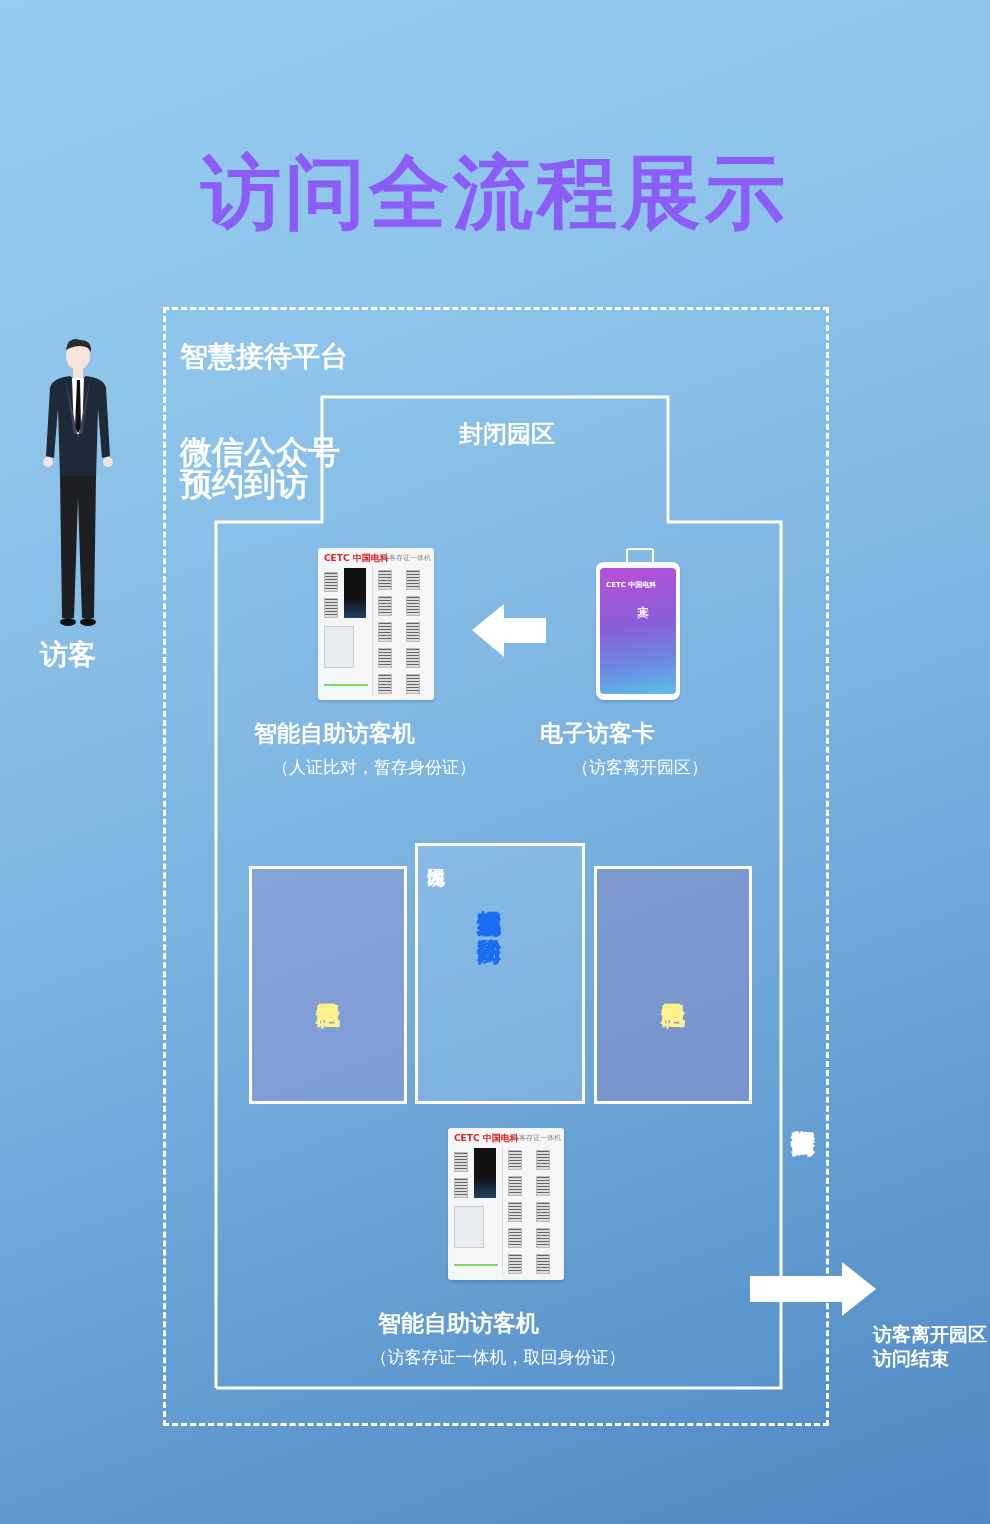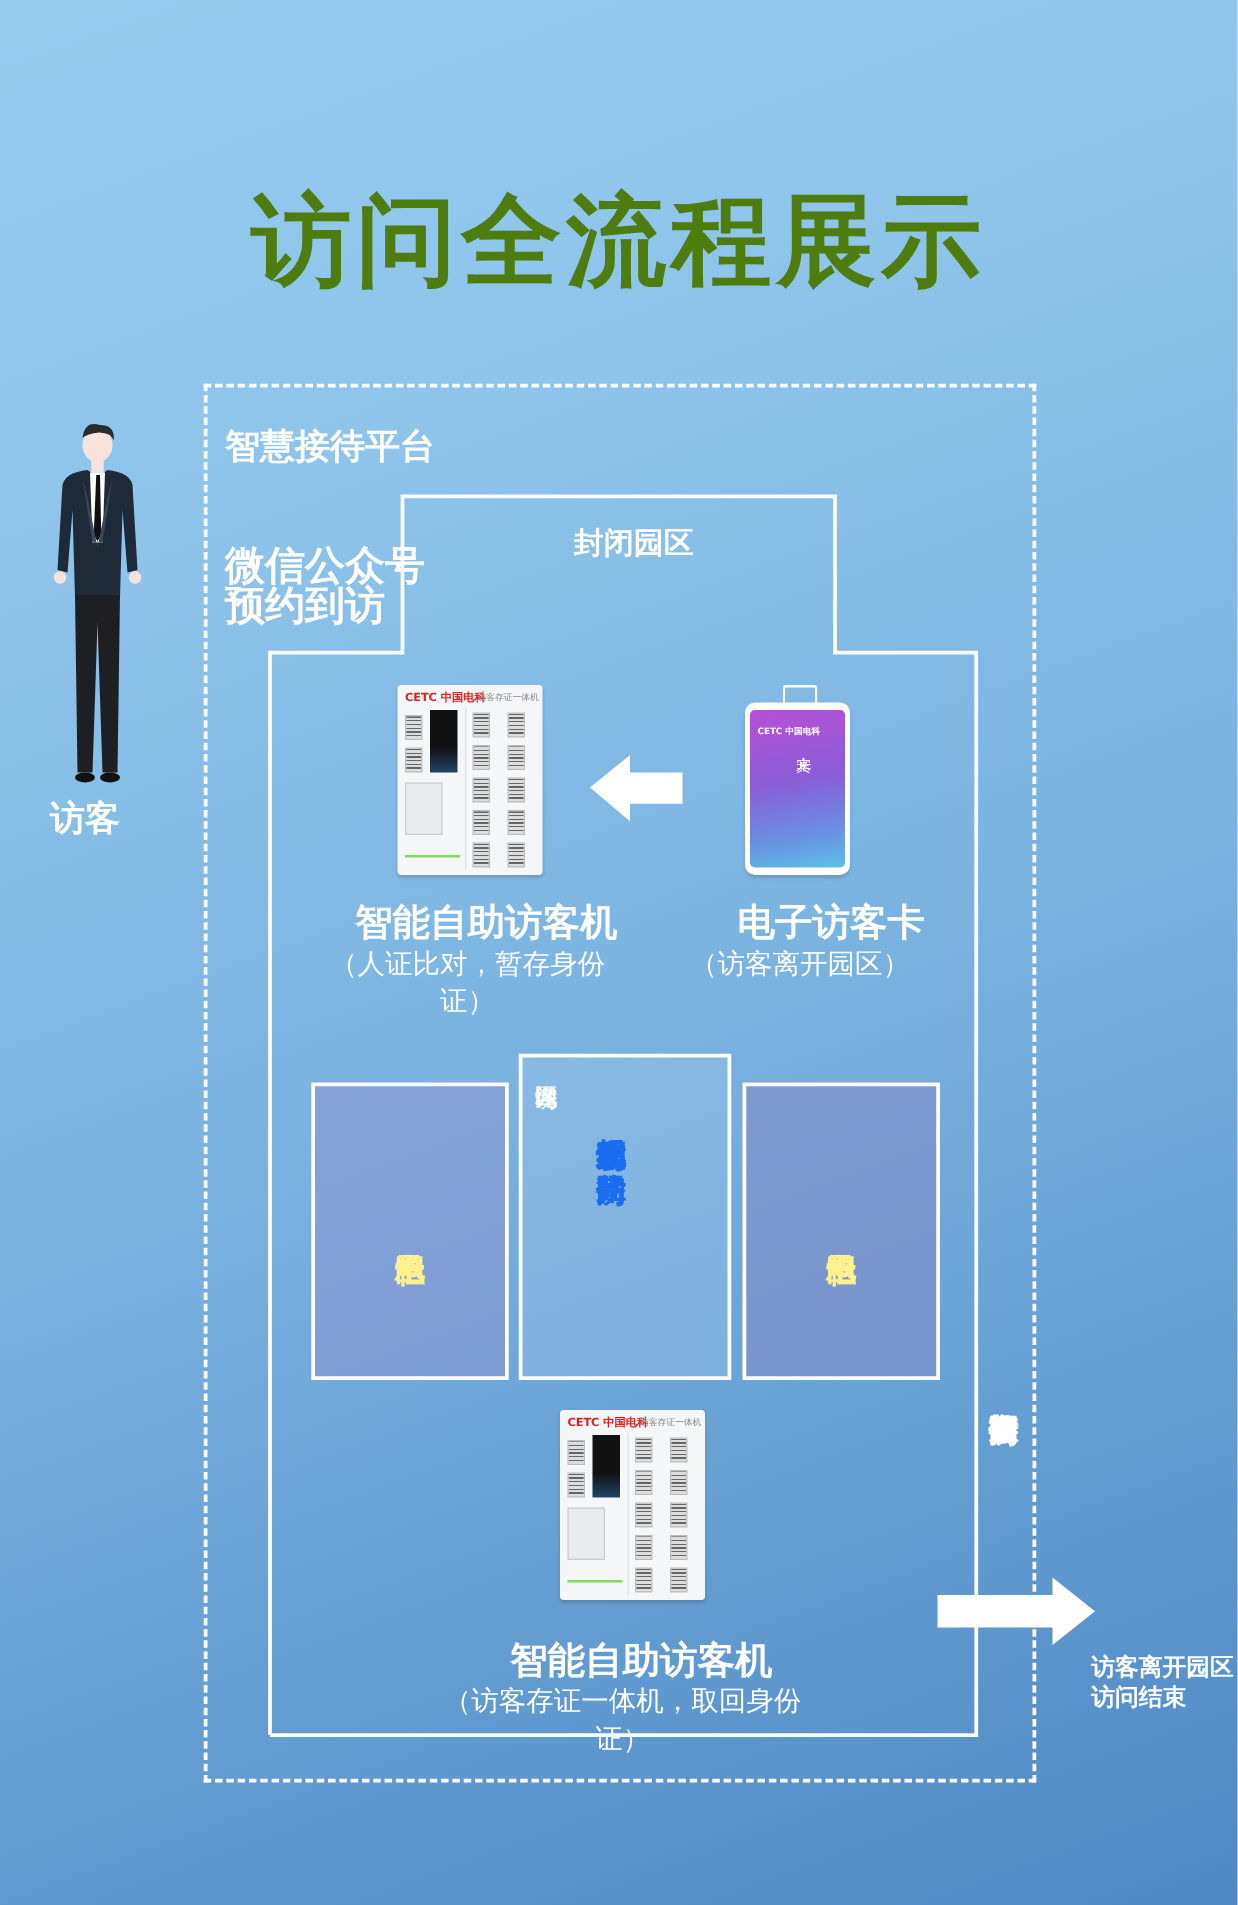--- a/index.html
+++ b/index.html
@@ -5,21 +5,21 @@
   html, body { margin: 0; padding: 0; }
   body {
     width: 990px; height: 1524px; position: relative; overflow: hidden;
     background: linear-gradient(160deg, #95cbef 0%, #8ec4ea 25%, #7db5e2 50%, #669fd3 75%, #4f88c3 100%);
     font-family: "DejaVu Sans", "Liberation Sans", sans-serif;
     color: #ffffff;
   }
   .abs { position: absolute; }
   .title {
     left: 0; width: 990px; top: 140px; text-align: center;
-    font-size: 80px; font-weight: bold; letter-spacing: 4px; color: #4d7c0f;
+    font-size: 80px; font-weight: bold; letter-spacing: 4px; color: #8b5cf6;
   }
   .dashed-box {
     left: 163px; top: 307px; width: 660px; height: 1113px;
     border: 3px dashed #ffffff; box-sizing: content-box;
   }
   .platform-label { left: 180px; top: 338px; font-size: 28px; font-weight: bold; }
   .wechat-label { left: 180px; top: 436px; font-size: 32px; font-weight: bold; line-height: 32px; }
   svg.park { left: 0; top: 0; }
   .park-label { left: 322px; width: 346px; top: 418px; text-align: center; font-size: 24px; font-weight: bold; margin-left: 12px; }
 
@@ -30,22 +30,22 @@
   
   .kiosk { width: 116px; height: 152px; background: #f4f6f8; border-radius: 3px; box-shadow: 0 2px 3px rgba(0,0,0,0.15); }
   .kiosk .brand { position:absolute; left:6px; top:4px; font-size:9px; color:#d22; font-weight:bold; }
   .kiosk .brand2 { position:absolute; left:64px; top:5px; font-size:7px; color:#888; }
   .kiosk .screen { position:absolute; left:26px; top:20px; width:22px; height:50px; background:linear-gradient(#111 60%, #246 100%); }
   .kiosk .slot { position:absolute; width:12px; height:18px; background: repeating-linear-gradient(#666 0 1px, #ddd 1px 3px); border:1px solid #bbb; }
   .kiosk .tray { position:absolute; left:6px; top:78px; width:28px; height:40px; background:#e8ecef; border:1px solid #ccc; }
   .kiosk .greenbar { position:absolute; left:6px; top:136px; width:44px; height:2px; background:#7ddc5c; }
   .kiosk .divider { position:absolute; left:54px; top:18px; width:1px; height:130px; background:#ddd; }
 
-  .label-main { font-size: 30px; font-weight: bold; text-align: right; }
-  .label-sub { font-size: 22px; text-align: center; }
+  .label-main { font-size: 23px; font-weight: bold; text-align: left; }
+  .label-sub { font-size: 17px; text-align: center; }
 
   
   .card { left: 596px; top: 562px; width: 84px; height: 138px; background: #fff; border-radius: 8px; box-shadow: 0 2px 3px rgba(0,0,0,0.15); }
   .card .clip { position:absolute; left:30px; top:-14px; width:24px; height:14px; border:2px solid #fff; border-bottom:none; border-radius:3px 3px 0 0; }
   .card .face { position:absolute; left:4px; top:6px; width:76px; height:126px; border-radius:4px;
     background: linear-gradient(170deg, #b84fd6 0%, #8a5ed8 45%, #6b8be0 75%, #5cc0e8 100%); }
   .card .logo { position:absolute; left:6px; top:12px; font-size:7px; color:#fff; font-weight:bold; }
   .card .guest { position:absolute; left:34px; top:28px; font-size:12px; color:#fff; writing-mode: vertical-rl; }
 
   

